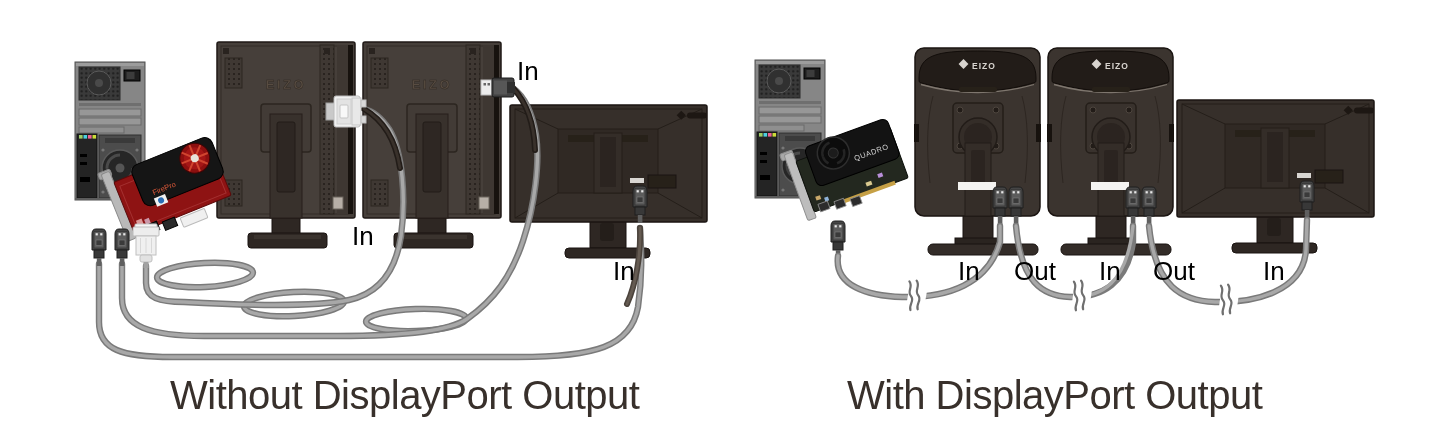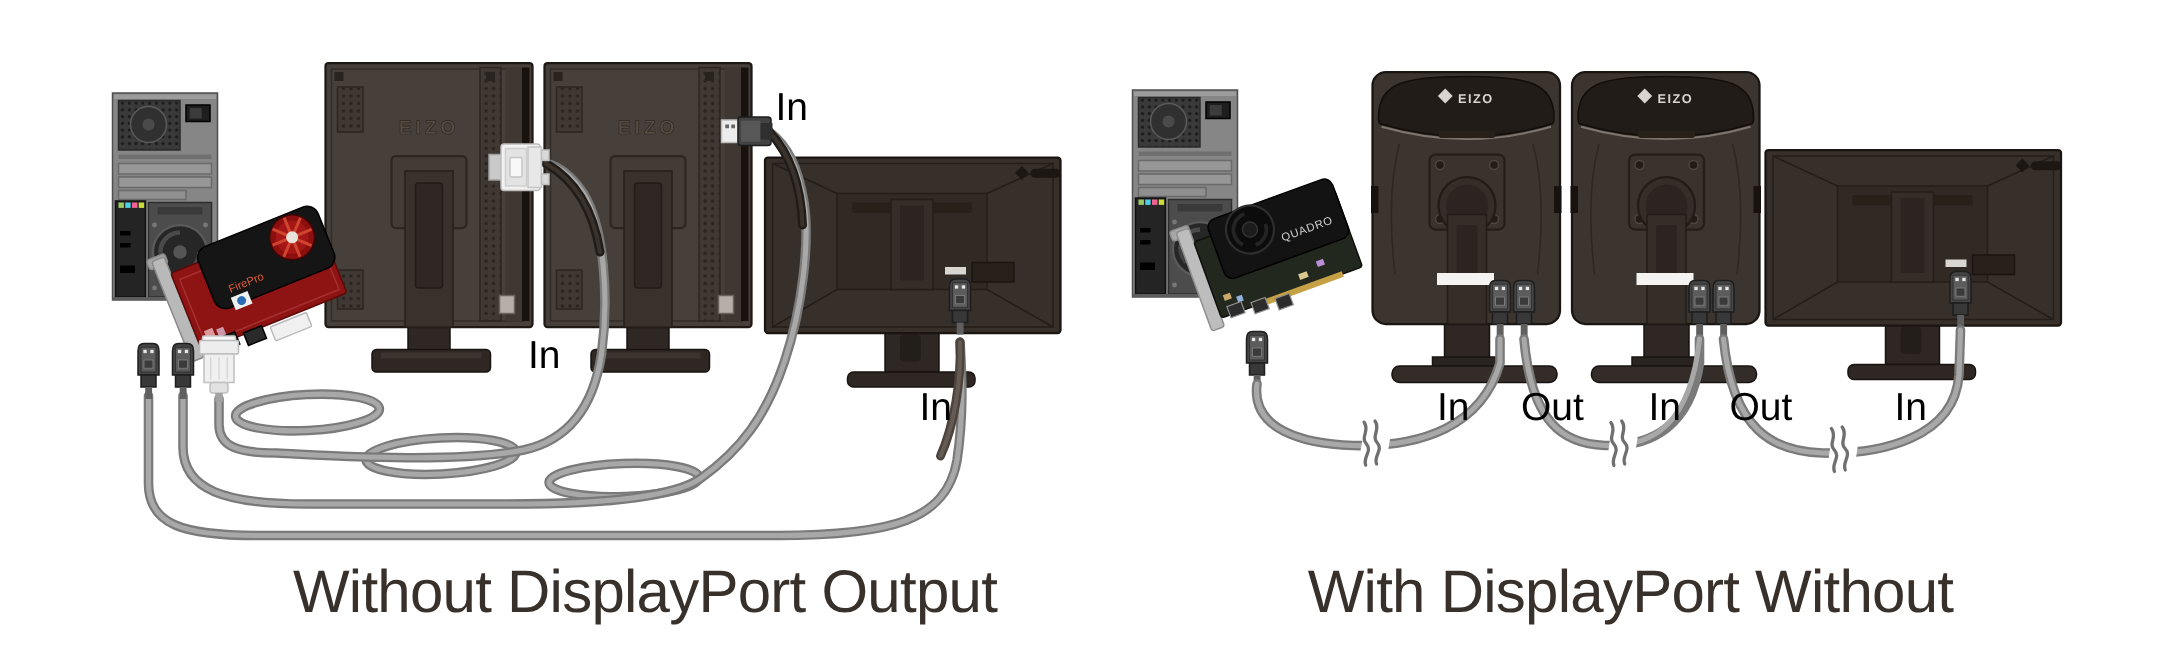--- a/index.html
+++ b/index.html
@@ -1,21 +1,21 @@
 <!DOCTYPE html>
 <html><head>
 <meta charset="utf-8">
 <style>
   html,body{margin:0;padding:0;background:#ffffff;}
   .canvas{position:relative;width:1440px;height:430px;background:#fff;overflow:hidden;
           font-family:"Liberation Sans","DejaVu Sans",sans-serif;}
   .art{position:absolute;left:0;top:0;}
   .port-label{position:absolute;font-size:26px;line-height:1;color:#000000;white-space:nowrap;}
   .caption{position:absolute;top:372px;font-size:40px;line-height:1.15;letter-spacing:-0.5px;
-           color:#38302b;text-align:center;white-space:nowrap;}
+           color:#38302b;white-space:nowrap;}
   .caption.left{left:170px;width:520px;}
   .caption.right{left:847px;width:480px;}
   
   .co{stroke:#7a7a7a;stroke-width:6.4;fill:none;stroke-linecap:round;}
   .ci{stroke:#a8a8a8;stroke-width:3.4;fill:none;stroke-linecap:round;}
   .cdo{stroke:#221c18;stroke-width:6;fill:none;stroke-linecap:round;}
   .cdi{stroke:#39312b;stroke-width:2.8;fill:none;stroke-linecap:round;}
   .sq{stroke:#6f6f6f;stroke-width:2.2;fill:none;stroke-linecap:round;}
   text{font-family:"Liberation Sans","DejaVu Sans",sans-serif;}
 </style>
@@ -295,15 +295,15 @@
 <div class="port-label" style="left:517px;top:58px;">In</div>
 <div class="port-label" style="left:613px;top:258px;">In</div>
 
 <div class="port-label" style="left:958px;top:258px;">In</div>
 <div class="port-label" style="left:1014px;top:258px;">Out</div>
 <div class="port-label" style="left:1099px;top:258px;">In</div>
 <div class="port-label" style="left:1153px;top:258px;">Out</div>
 <div class="port-label" style="left:1263px;top:258px;">In</div>
 
 <div class="caption left">Without DisplayPort Output</div>
-<div class="caption right">With DisplayPort Without</div>
+<div class="caption right">With DisplayPort Output</div>
 
 </div>
 
 </body></html>

